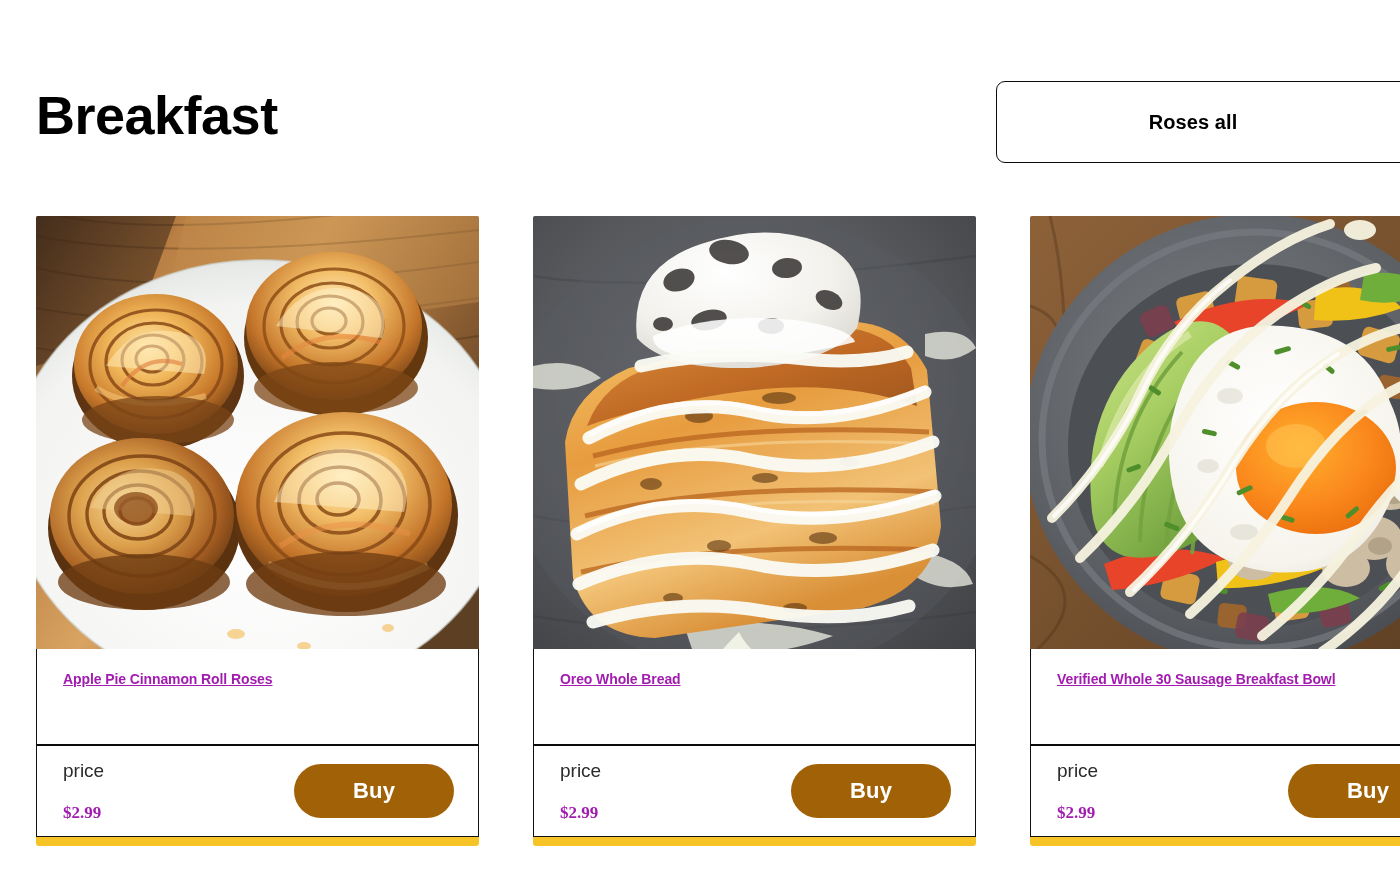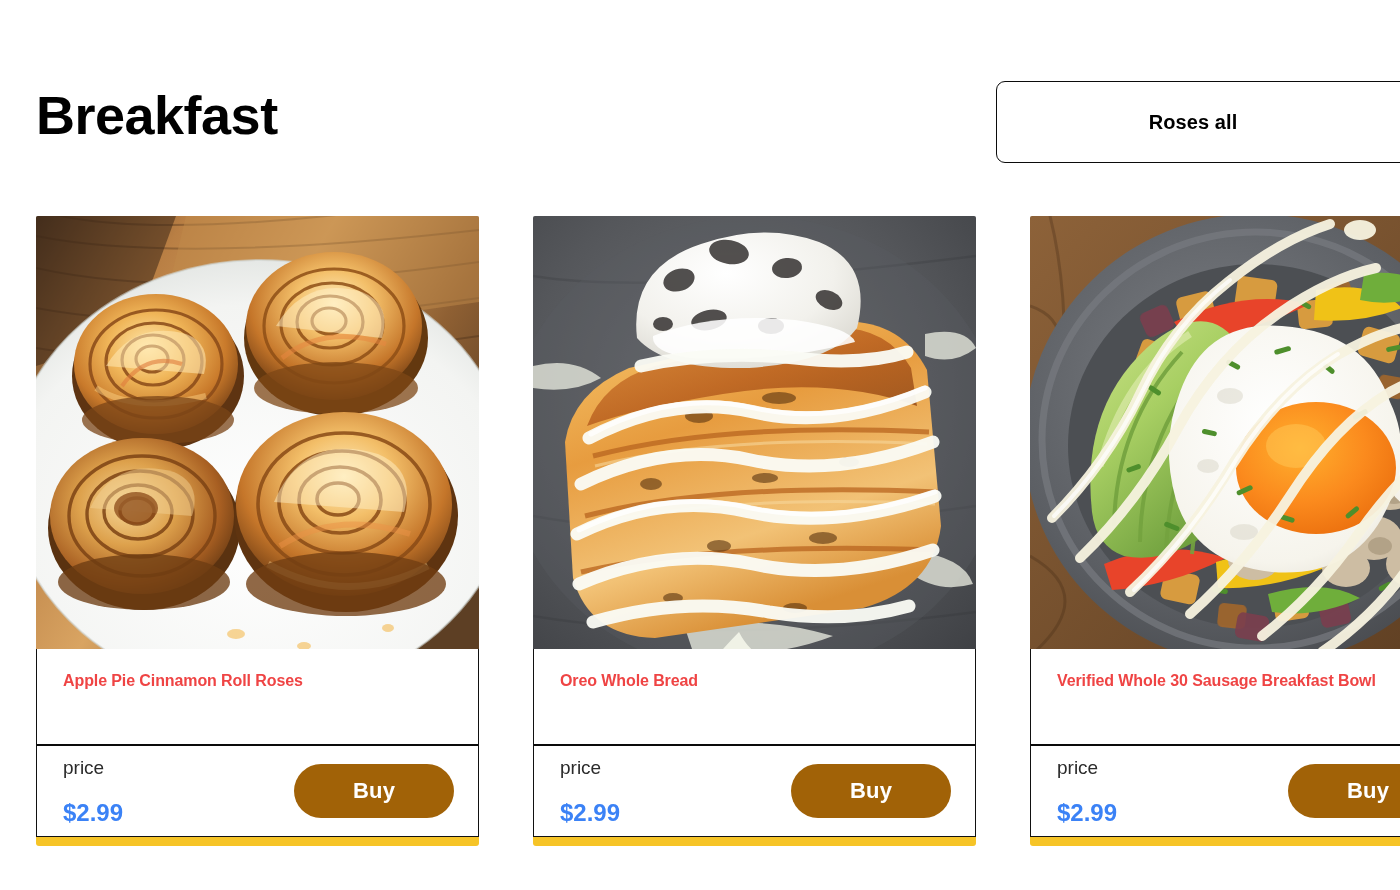--- a/index.html
+++ b/index.html
@@ -103,25 +103,26 @@
     background: #ffffff;
   }
 
   .card-title-area {
     min-height: 95px;
     padding: 22px 26px 16px 26px;
     display: block;
   }
 
   .card-title {
-    font-size: 16px;
+    font-size: 14px;
     font-weight: 800;
-    color: #ef4444;
+    color: #a21caf;
     line-height: 1.27;
     letter-spacing: -0.1px;
+    text-decoration: underline;
   }
 
   .card-divider {
     height: 2.5px;
     background: #0a0a0a;
     width: 100%;
   }
 
   .card-footer {
     height: 90px;
@@ -134,24 +135,25 @@
   .price-block { display: flex; flex-direction: column; gap: 24px; }
 
   .price-label {
     font-size: 19px;
     font-weight: 400;
     color: #2b2b2b;
     line-height: 1;
   }
 
   .price-value {
-    font-size: 24px;
+    font-size: 17px;
     font-weight: 800;
-    color: #3b82f6;
+    color: #a21caf;
     line-height: 1;
+    font-family: Liberation Serif, serif;
   }
 
   .buy-button {
     width: 160px;
     height: 54px;
     background: #a16207;
     color: #ffffff;
     border: none;
     border-radius: 999px;
     font-size: 22px;

